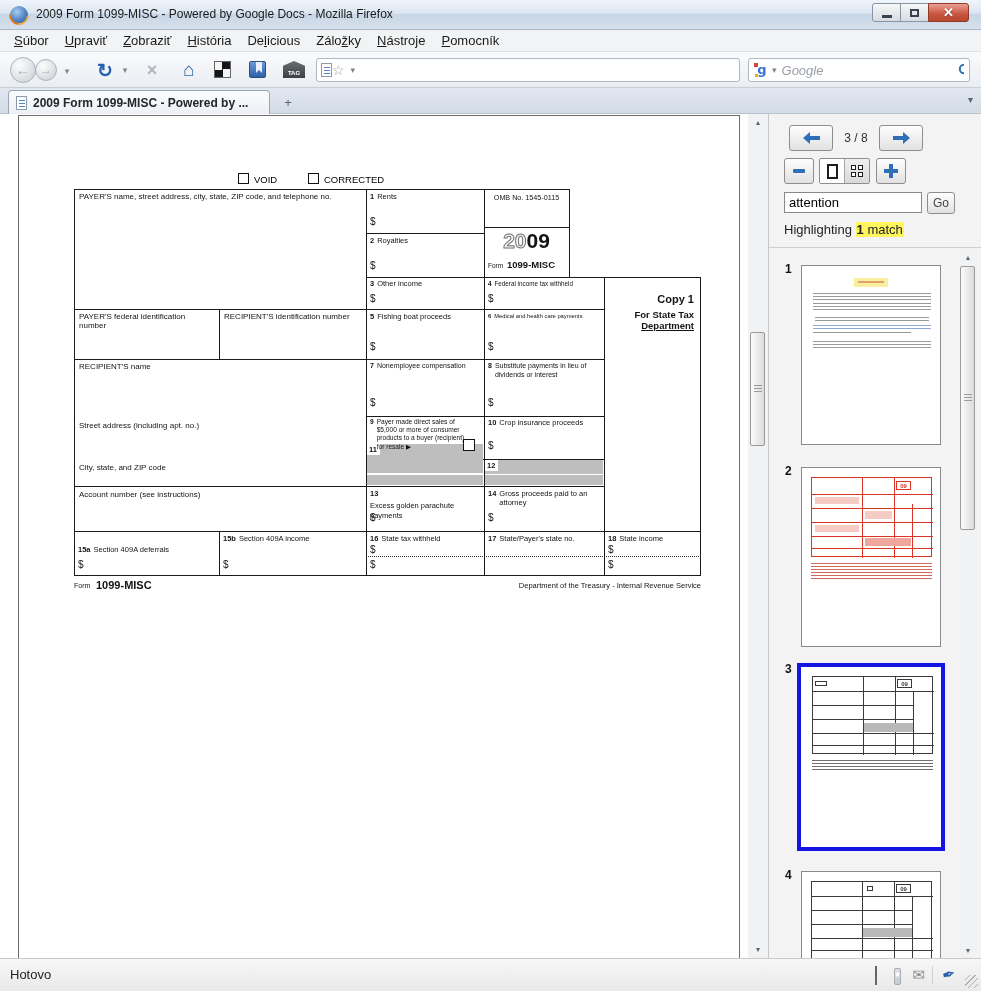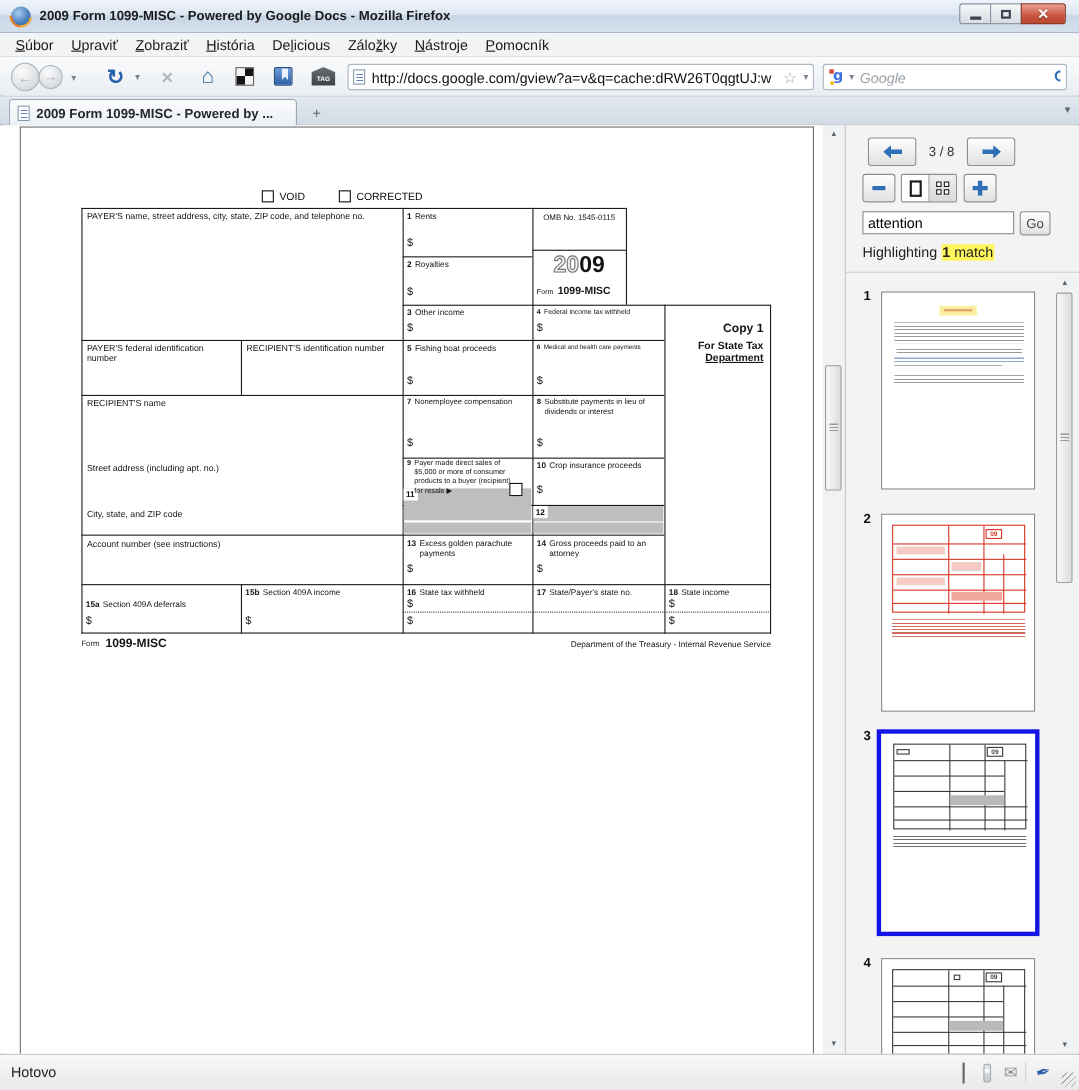--- a/index.html
+++ b/index.html
@@ -4,21 +4,21 @@
 <style>
 *{box-sizing:border-box;margin:0;padding:0;}
 html,body{width:981px;height:991px;}
 body{font-family:"Liberation Sans",sans-serif;background:#fff;overflow:hidden;}
 .win{position:relative;width:981px;height:991px;background:#F2F3F4;box-shadow:inset 0 0 0 1px #68809E, inset 0 0 0 3px #BFD2E6;overflow:hidden;}
 
 
 .titlebar{position:absolute;left:0;top:0;width:981px;height:30px;background:linear-gradient(#F0F5FB 0%,#DCE6F1 45%,#C8D6E6 50%,#D5E0EC 100%);border-bottom:1px solid #A9B8CB;}
 .fficon{position:absolute;left:10px;top:6px;width:18px;height:18px;border-radius:50%;background:radial-gradient(circle at 38% 32%,#A8CDF0 0%,#4C7FBE 55%,#2B5E9E 100%);}
 .fficon:after{content:"";position:absolute;left:-1px;top:-1px;width:16px;height:16px;border-radius:50%;border:2px solid transparent;border-left-color:#E87A1E;border-bottom-color:#F2A93C;transform:rotate(-40deg);}
-.wtitle{position:absolute;left:36px;top:7px;font-size:12px;color:#1A1A1A;font-weight:bold;}
+.wtitle{position:absolute;left:36px;top:7px;font-size:12px;color:#1A1A1A;}
 .winbtns{position:absolute;right:12px;top:3px;display:flex;}
 .wb{width:29px;height:19px;border:1px solid #8795A5;background:linear-gradient(#F6F7F8,#D8DCE1);display:flex;align-items:center;justify-content:center;margin-left:-1px;}
 .wb.min{border-radius:3px 0 0 3px;}
 .wb.cls{width:41px;border-radius:0 3px 3px 0;background:linear-gradient(#E9A093,#C8553F 60%,#B84830);border-color:#93392A;color:#fff;font-weight:bold;font-size:13px;text-shadow:0 1px 1px #7E2A1C;}
 .glyph-min{width:10px;height:3px;background:#3A4450;margin-top:8px;}
 .glyph-max{width:9px;height:8px;border:2px solid #3A4450;}
 
 
 .menubar{position:absolute;left:0;top:30px;width:981px;height:22px;background:#F2F3F4;border-bottom:1px solid #DDE0E3;display:flex;align-items:center;padding-left:6px;}
 .mi{font-size:13px;color:#1A1A1A;padding:2px 8px;cursor:default;}
@@ -155,21 +155,20 @@
         <span class="checker"></span>
       </div>
     <div class="tbt" style="left:249px;top:9px;">
         <span class="bmicon"></span>
       </div>
     <div class="tbt" style="left:283px;top:9px;">
         <span class="tagicon">TAG</span>
       </div>
     <div class="urlbar">
       <span class="docicon"></span>
-      <input class="urltext" value="http://docs.google.com/gview?a=v&amp;q=cache:dRW26T0qgtUJ:w" style="">
       <span style="font-size:14px;color:#9AA0A8;">☆</span>
       <span class="caret" style="margin-left:6px;">▾</span>
     </div>
     <div class="searchbar">
       <span class="gicon">g<i class="r"></i><i class="y"></i></span>
       <span class="caret" style="margin-left:2px;">▾</span>
       <input class="searchinput" placeholder="Google" style="">
       <svg width="15" height="15">
           <circle cx="6" cy="6" r="4.2" fill="none" stroke="#2E6FB7" stroke-width="2"></circle>
           <line x1="9.5" y1="9.5" x2="13.5" y2="13.5" stroke="#2E6FB7" stroke-width="2.4"></line>
@@ -294,21 +293,21 @@
             <span class="bn">9</span>
             <span><span>Payer made direct sales of $5,000 or more of consumer products to a buyer (recipient) for resale</span> <span>▶</span></span>
           </div>
         <div class="cb" style="left:389px;top:250px;width:12px;height:12px;"></div>
         <div class="bxl" style="left:414px;top:229px;font-size:7.5px;width:112px;">
             <span class="bn">10</span>
             <span>Crop insurance proceeds</span>
           </div>
         <div class="d" style="left:414px;top:251px;">$</div>
 
-        <div class="bxl" style="left:296px;top:300px;font-size:7.5px;width:110px;">
+        <div class="bxl" style="left:296px;top:300px;font-size:7.5px;width:110px;flex-direction:column;">
             <span class="bn">13</span>
             <span>Excess golden parachute payments</span>
           </div>
         <div class="d" style="left:296px;top:323px;">$</div>
         <div class="bxl" style="left:414px;top:300px;font-size:7.5px;width:105px;">
             <span class="bn">14</span>
             <span>Gross proceeds paid to an attorney</span>
           </div>
         <div class="d" style="left:414px;top:323px;">$</div>
 

